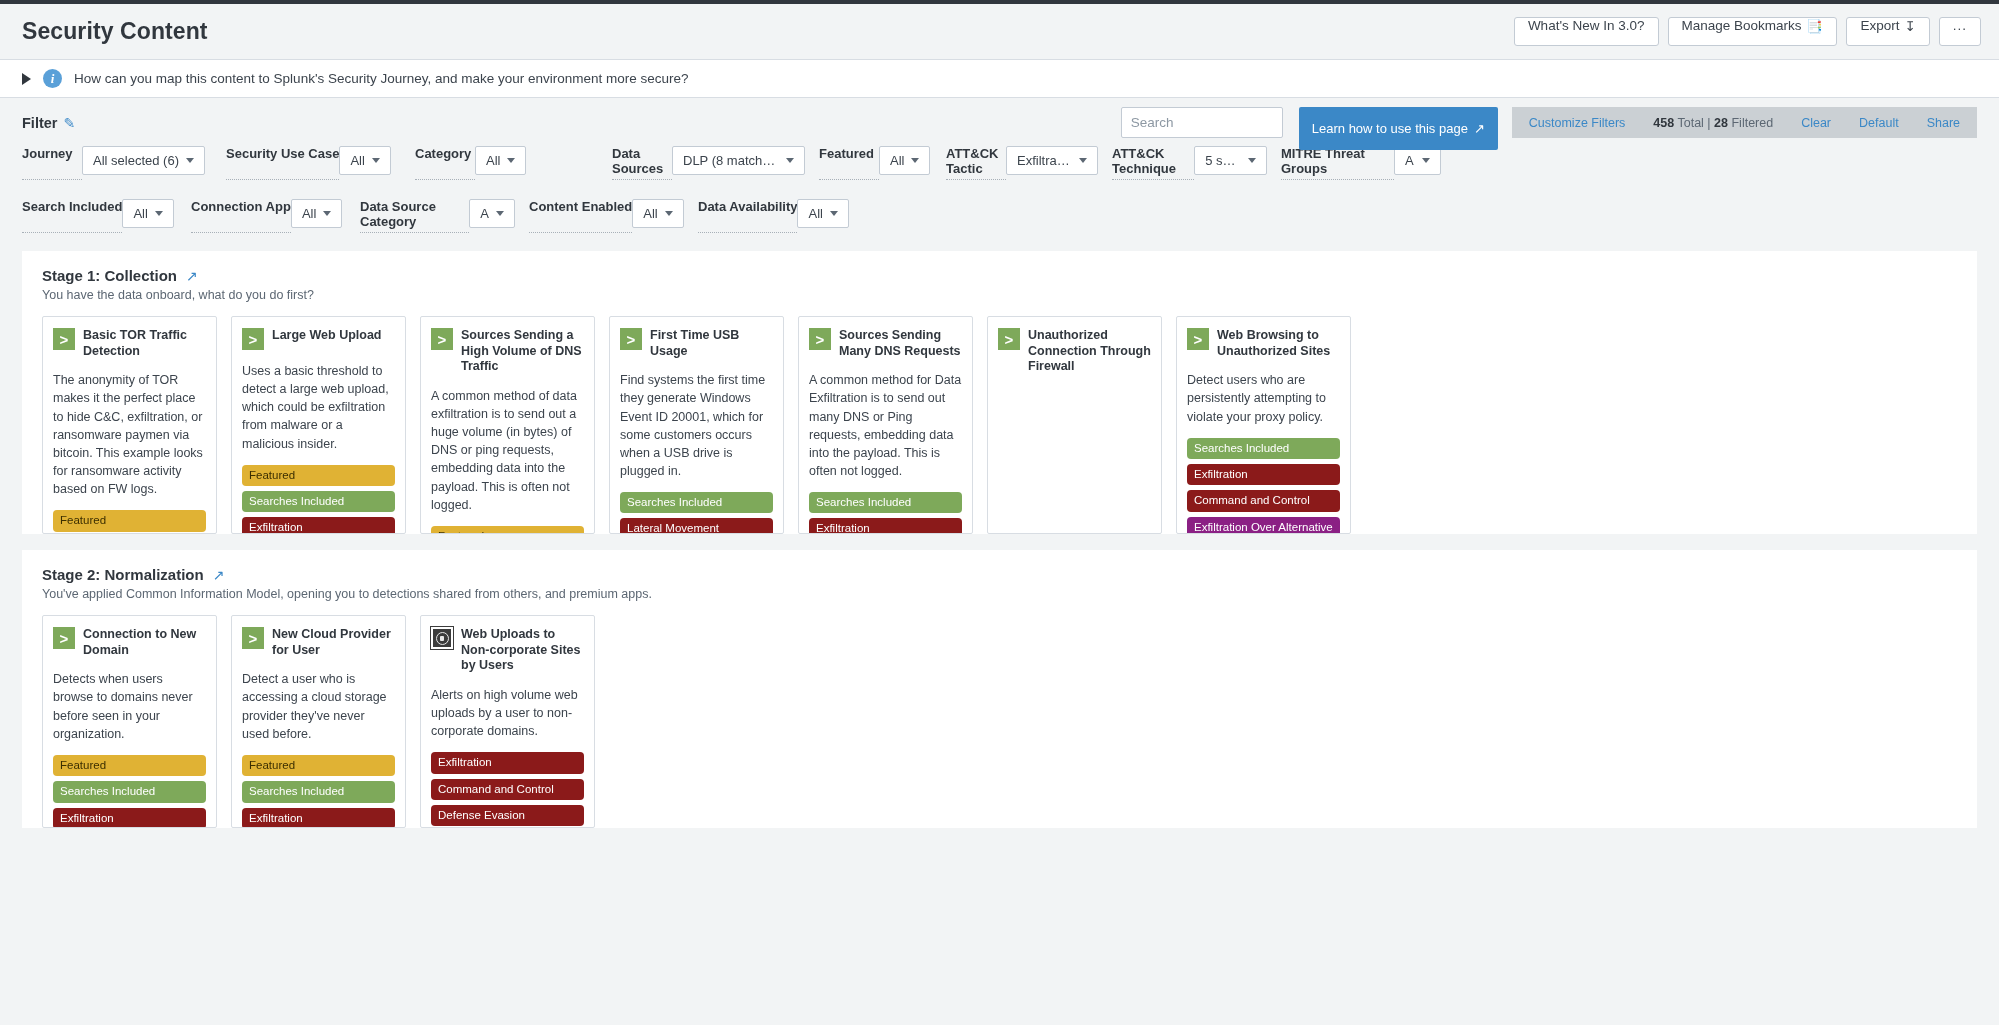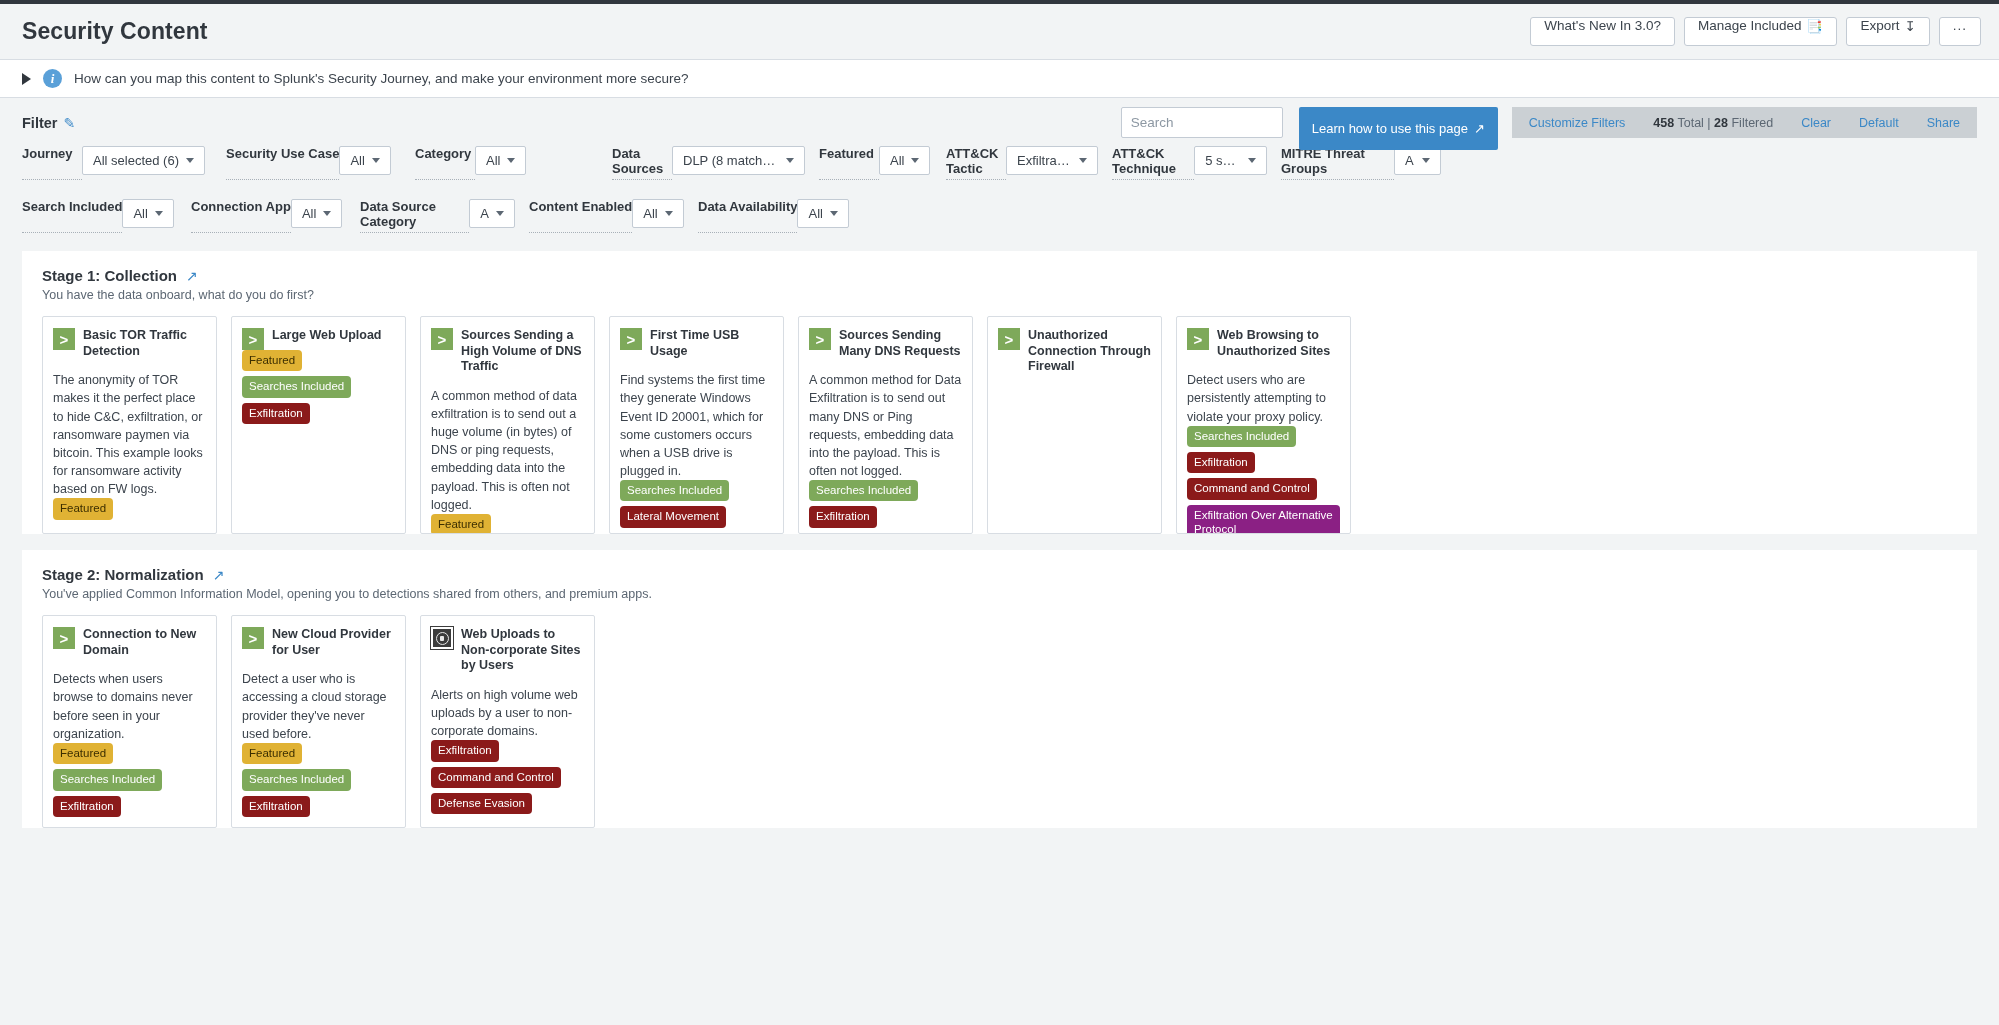--- a/index.html
+++ b/index.html
@@ -137,21 +137,21 @@
   }
   .card-icon.dark .ring::after {
     content:""; width:4px; height:5px; background:#e8e8e8; border-radius:1px;
   }
   .card-title {
     font-size: 12.5px; font-weight: 700; color: #31373e; line-height: 1.25;
   }
   .card-desc {
     font-size: 12.5px; color: #3c444d; line-height: 1.45; margin-top: 12px;
   }
-  .tags { margin-top: 0; display: flex; flex-wrap: wrap; gap: 5px 6px; }
+  .tags { margin-top: 12px; display: flex; flex-wrap: wrap; gap: 5px 6px; flex-direction: column; }
   .tag {
     font-size: 11.5px; color: #fff; border-radius: 4px;
     padding: 3px 7px 4px 7px; line-height: 1.25; white-space: nowrap;
     cursor: pointer;
   }
   .tag.featured { background: #e0b234; color: #3c2f00; }
   .tag.searches { background: #7ea95a; }
   .tag.tactic   { background: #8b1a1a; }
   .tag.technique{ background: #8b2084; white-space: normal; }
   .tag.technique.wide { width: 100%; }
@@ -161,21 +161,21 @@
 
 <div class="topbar-line"></div>
 
 <div class="page-header">
   <div class="page-title">Security Content</div>
   <div class="header-actions">
     <div class="hbtn">
       <span>What's New In 3.0?</span>
     </div>
     <div class="hbtn">
-      <span>Manage Included</span>
+      <span>Manage Bookmarks</span>
       <span>📑</span>
     </div>
     <div class="hbtn">
       <span>Export</span>
       <span>↧</span>
     </div>
     <div class="hbtn dots">
       <span>...</span>
     </div>
   </div>
@@ -327,20 +327,21 @@
           <div class="card-desc">The anonymity of TOR makes it the perfect place to hide C&amp;C, exfiltration, or ransomware paymen via bitcoin. This example looks for ransomware activity based on FW logs.</div>
           <div class="tags">
             <span class="tag featured">Featured</span>
           </div>
         </div>
         <div class="card">
           <div class="card-head">
             <div class="card-icon ">&gt;</div>
             <div class="card-title">Large Web Upload</div>
           </div>
+          <div class="card-desc">Uses a basic threshold to detect a large web upload, which could be exfiltration from malware or a malicious insider.</div>
           <div class="tags">
             <span class="tag featured">Featured</span>
             <span class="tag searches">Searches Included</span>
             <span class="tag tactic">Exfiltration</span>
           </div>
         </div>
         <div class="card">
           <div class="card-head">
             <div class="card-icon ">&gt;</div>
             <div class="card-title">Sources Sending a High Volume of DNS Traffic</div>

